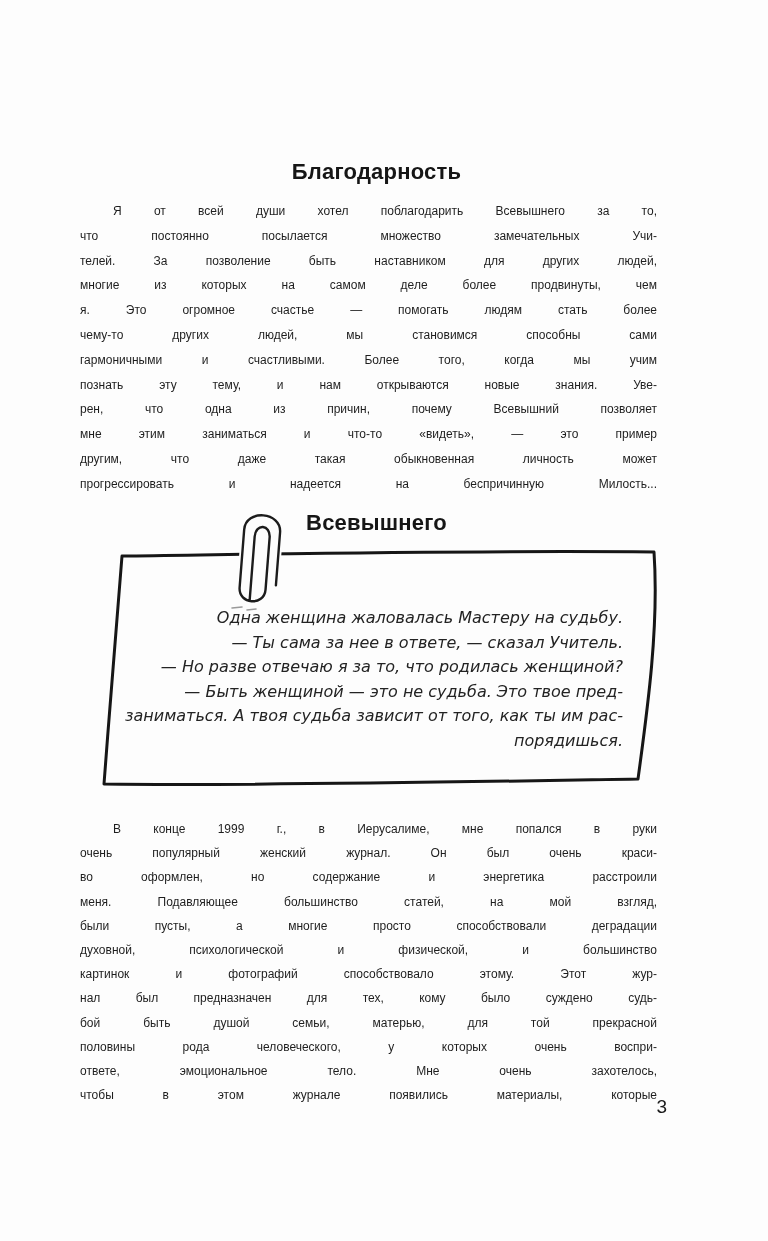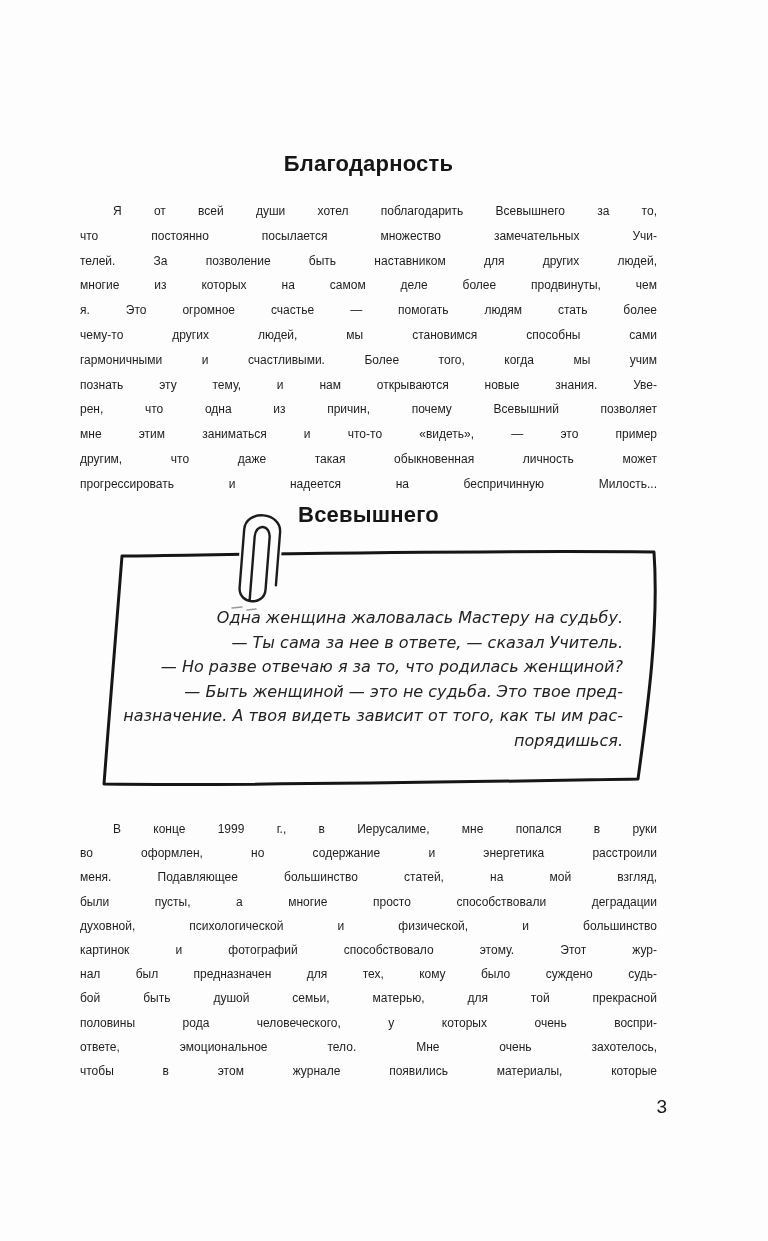--- a/index.html
+++ b/index.html
@@ -7,21 +7,21 @@
     position:relative;
     width:768px;height:1241px;
     margin:0 auto;
     background:#fdfdfd;
     font-family:"Liberation Sans",sans-serif;
     color:#1e1e1e;
     overflow:hidden;
   }
   .chapter-title{
     position:absolute;left:80px;width:577px;
-    margin:0;text-align:center;
+    margin:8px;text-align:center;
     font-size:22px;font-weight:bold;letter-spacing:.2px;
     color:#161616;
   }
   .para{
     position:absolute;left:80px;width:577px;
     font-size:12px;
   }
   .jline{
     text-align:justify;
     text-align-last:justify;
@@ -88,26 +88,27 @@
                L278,584" fill="none" stroke="#1c1c1c" stroke-width="2.4" stroke-linecap="round"></path>
     </g>
     <path d="M232,608 L242,607 M247,610 L256,609" fill="none" stroke="#9a9a9a" stroke-width="1.6" stroke-linecap="round"></path>
   </svg>
 
   <div class="note-text">
     <div class="note-line indent">Одна женщина жаловалась Мастеру на судьбу.</div>
     <div class="note-line indent">— Ты сама за нее в ответе, — сказал Учитель.</div>
     <div class="note-line indent">— Но разве отвечаю я за то, что родилась женщиной?</div>
     <div class="note-line indent">— Быть женщиной — это не судьба. Это твое пред-</div>
-    <div class="note-line">назначение. А твоя видеть зависит от того, как ты им рас-</div>
+    <div class="note-line">заниматься. А твоя судьба зависит от того, как ты им рас-</div>
     <div class="note-line">порядишься.</div>
   </div>
 
   <div class="para" style="top:817px;line-height:24.2px">
     <div class="jline indent">В конце 1999 г., в Иерусалиме, мне попался в руки</div>
+    <div class="jline">очень популярный женский журнал. Он был очень краси-</div>
     <div class="jline">во оформлен, но содержание и энергетика расстроили</div>
     <div class="jline">меня. Подавляющее большинство статей, на мой взгляд,</div>
     <div class="jline">были пусты, а многие просто способствовали деградации</div>
     <div class="jline">духовной, психологической и физической, и большинство</div>
     <div class="jline">картинок и фотографий способствовало этому. Этот жур-</div>
     <div class="jline">нал был предназначен для тех, кому было суждено судь-</div>
     <div class="jline">бой быть душой семьи, матерью, для той прекрасной</div>
     <div class="jline">половины рода человеческого, у которых очень воспри-</div>
     <div class="jline">ответе, эмоциональное тело. Мне очень захотелось,</div>
     <div class="jline">чтобы в этом журнале появились материалы, которые</div>

